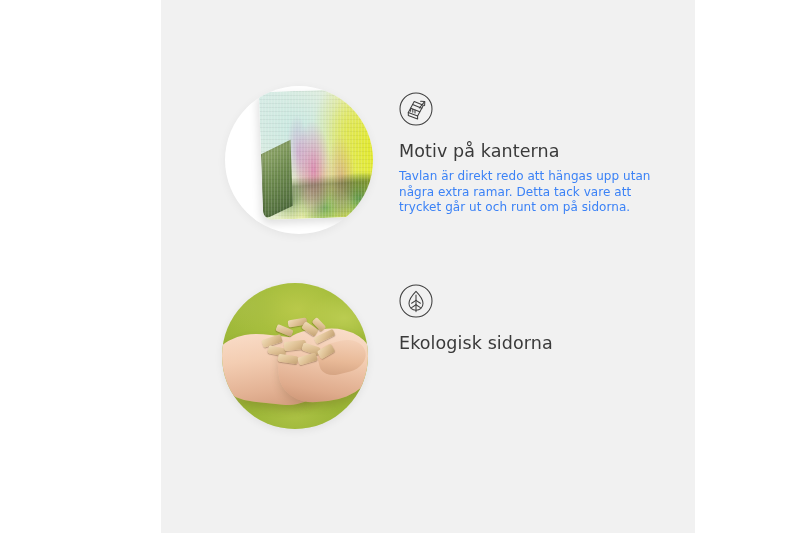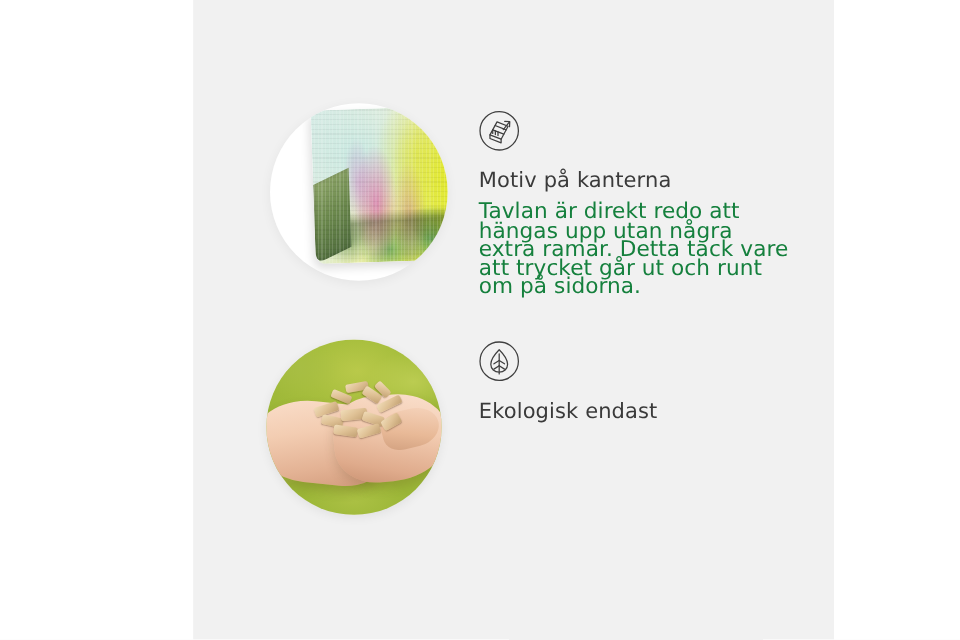--- a/index.html
+++ b/index.html
@@ -182,23 +182,23 @@
 
   .feature-title {
     font-size: 17.5px;
     line-height: 22px;
     color: #3a3a3a;
     font-weight: 400;
     margin: 0 0 7px 0;
     letter-spacing: .1px;
   }
   .feature-body {
-    font-size: 18px;
+    font-size: 12px;
     line-height: 15.6px;
-    color: #15803d;
+    color: #3b82f6;
     margin: 0;
     letter-spacing: .05px;
   }
 </style>
 </head>
 <body>
 
 <div class="stage">
 
   <div class="panel"></div>
@@ -265,17 +265,17 @@
         <svg width="34" height="34" viewBox="0 0 34 34" fill="none" stroke="#3f3f3f" stroke-width="1.05" stroke-linecap="round" stroke-linejoin="round">
           <circle cx="17" cy="17" r="16"></circle>
           <path d="M17 7.4 C12.2 12.2 10.0 16.2 10.0 19.6 C10.0 23.4 13.1 26.2 17 26.2 C20.9 26.2 24.0 23.4 24.0 19.6 C24.0 16.2 21.8 12.2 17 7.4 Z"></path>
           <path d="M17 11.0 L17 27.6"></path>
           <path d="M17 16.4 L12.6 19.2"></path>
           <path d="M17 16.4 L21.4 19.2"></path>
           <path d="M17 20.8 L12.6 23.6"></path>
           <path d="M17 20.8 L21.4 23.6"></path>
         </svg>
       </div>
-      <h3 class="feature-title">Ekologisk endast</h3>
+      <h3 class="feature-title">Ekologisk sidorna</h3>
     </div>
   </div>
 
 </div>
 
 </body></html>

